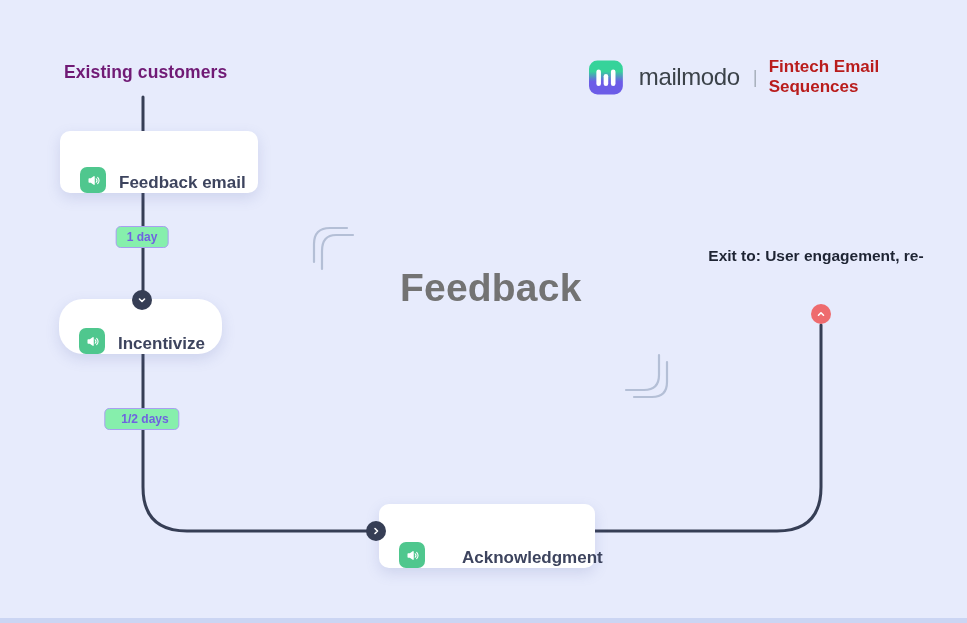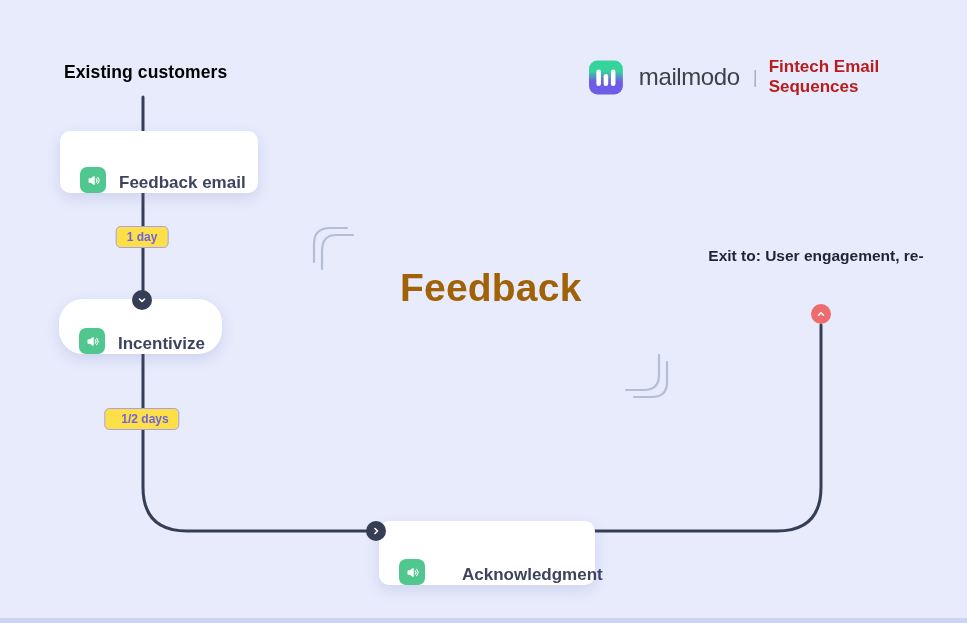--- a/index.html
+++ b/index.html
@@ -9,62 +9,62 @@
     font-family:"Liberation Sans", sans-serif;
   }
   .footer-strip{position:absolute;left:0;bottom:0;width:100%;height:5px;background:#cbd5f3;}
 
   
   .connector-layer{position:absolute;left:0;top:0;width:967px;height:623px;z-index:1;}
 
   
   .entry-label{
     position:absolute;left:64px;top:62px;z-index:2;
-    font-size:17.5px;font-weight:700;color:#000000;letter-spacing:.1px;
+    font-size:17.5px;font-weight:700;color:#701a75;letter-spacing:.1px;
   }
 
   
   .brand{position:absolute;left:589px;top:57px;display:flex;align-items:center;z-index:2;}
   .brand-logo{width:35px;height:35px;display:block;}
   .brand-name{margin-left:16px;font-size:24px;font-weight:500;color:#3b4249;letter-spacing:-.4px;}
   .brand-divider{margin:0 11px 0 13px;font-size:19px;color:#a9b1bd;font-weight:400;}
   .brand-series{font-size:17px;font-weight:700;color:#b91c1c;}
 
   
   .flow-title{
     position:absolute;left:400px;top:266px;z-index:2;
-    font-size:39px;font-weight:800;color:#a16207;letter-spacing:.2px;
+    font-size:39px;font-weight:800;color:#737373;letter-spacing:.2px;
   }
 
   
   .exit-note{
     position:absolute;left:696px;top:245px;width:240px;z-index:2;
     font-size:15.5px;font-weight:700;color:#1e2433;line-height:22px;text-align:center;
   }
 
   
   .step-card{
     position:absolute;z-index:2;background:#ffffff;border-radius:10px;
     box-shadow:0 5px 14px rgba(93,107,173,.18);
     display:flex;align-items:flex-end;padding:0 20px;gap:13px;box-sizing:border-box;
   }
   .card-feedback-email{left:60px;top:131px;width:198px;height:62px;}
   .card-incentivize{left:59px;top:299px;width:163px;height:55px;border-radius:24px;}
-  .card-acknowledgment{left:379px;top:521px;width:216px;height:64px;gap:37px;}
+  .card-acknowledgment{left:379px;top:504px;width:216px;height:64px;gap:37px;}
   .step-icon{
     width:26px;height:26px;border-radius:7px;background:#4fc78e;flex:0 0 auto;
     display:flex;align-items:center;justify-content:center;
   }
   .step-icon svg{width:15px;height:15px;display:block;}
   .step-label{font-size:17px;font-weight:700;color:#3d445e;white-space:nowrap;}
 
   
   .delay-badge{
     position:absolute;left:142px;transform:translateX(-50%);z-index:2;
-    background:#fde047;border:1.4px solid #a89ff0;border-radius:5px;
+    background:#86efac;border:1.4px solid #a89ff0;border-radius:5px;
     font-size:12px;font-weight:700;color:#6f63e0;padding:3px 10px;white-space:nowrap;
   }
   .badge-1{top:226px;}
   .badge-2{top:408px;padding-left:16px;}
 
   
   .node-circle{
     position:absolute;width:20px;height:20px;border-radius:50%;z-index:3;
     display:flex;align-items:center;justify-content:center;
   }

